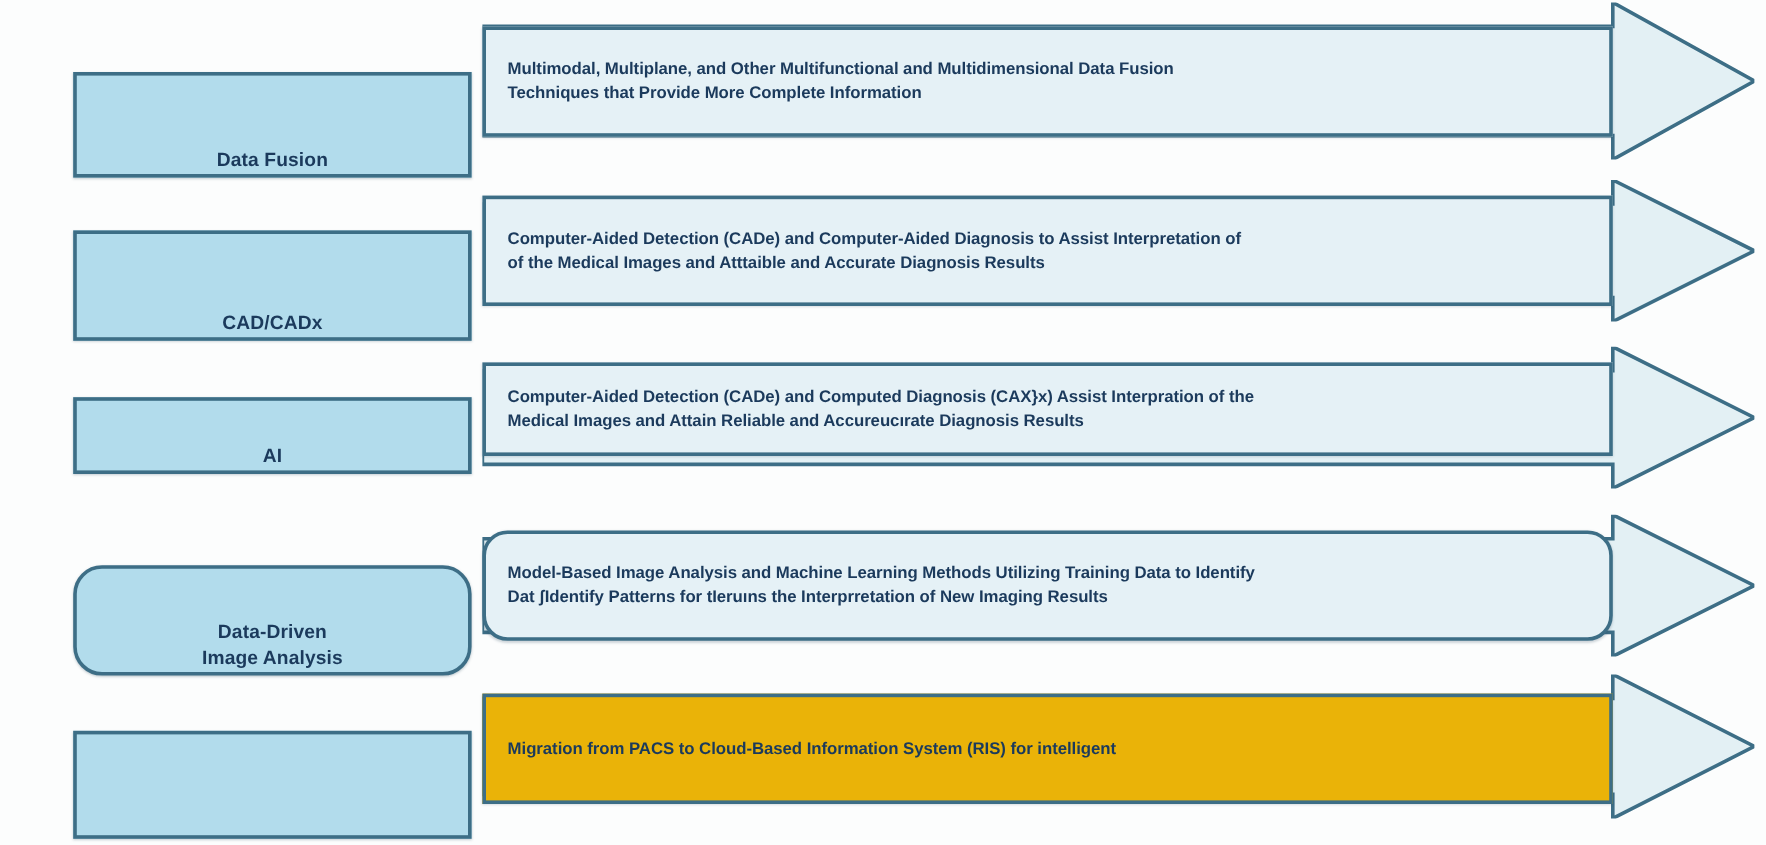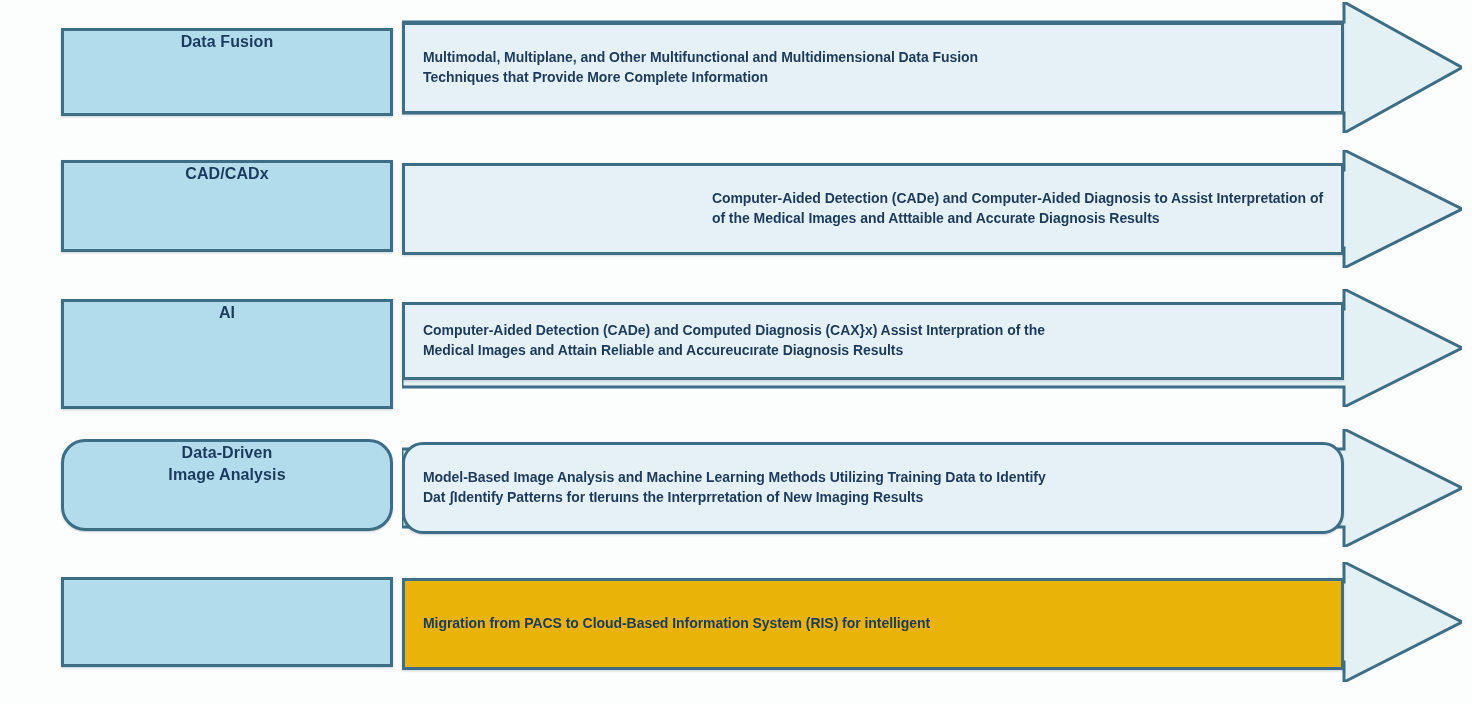--- a/index.html
+++ b/index.html
@@ -29,24 +29,25 @@
 
   
   .label-box {
     position: absolute;
     left: 61px;
     width: 332px;
     box-sizing: border-box;
     background: #b2dcec;
     border: 3px solid #3d6e86;
     display: flex;
-    align-items: flex-start;
+    align-items: flex-end;
     justify-content: center;
     text-align: center;
     box-shadow: 0 1px 2px rgba(40,70,90,0.25);
+    margin-top: 32px;
   }
   .label-text {
     color: #1b3a5c;
     font-size: 16px;
     font-weight: bold;
     line-height: 1.35;
     letter-spacing: 0.1px;
   }
 
   
@@ -102,26 +103,26 @@
     </div>
     <div class="row" style="top: 0px;">
       <div class="label-box" style="top: 160px; height: 92px; background: rgb(178, 220, 236); border-color: rgb(61, 110, 134);">
         <div class="label-text" style="color: rgb(27, 58, 92);">CAD/CADx</div>
       </div>
       <div class="arrow-wrap" style="top: 150px; height: 118px;">
         <svg class="arrow-svg" width="1060" height="118" viewBox="0 0 1060 118">
           <polygon points="0,20 942,20 942,0 1060,59 942,118 942,98 0,98" fill="#e3f0f4" stroke="#3d6e86" stroke-width="3" stroke-linejoin="miter"></polygon>
         </svg>
       </div>
-      <div class="text-box" style="top: 163px; height: 92px; left: 402px; background: rgb(229, 241, 246); border-color: rgb(61, 110, 134); position: absolute; justify-content: flex-end;">
+      <div class="text-box" style="top: 163px; height: 92px; left: 402px; background: rgb(229, 241, 246); border-color: rgb(61, 110, 134); position: absolute;">
         <div class="body-text" style="color: rgb(27, 58, 92);">Computer-Aided Detection (CADe) and Computer-Aided Diagnosis to Assist Interpretation of<br>of the Medical Images and Atttaible and Accurate Diagnosis Results</div>
       </div>
     </div>
     <div class="row" style="top: 0px;">
-      <div class="label-box" style="top: 299px; height: 110px; background: rgb(178, 220, 236); border-color: rgb(61, 110, 134);">
+      <div class="label-box" style="top: 299px; height: 64px; background: rgb(178, 220, 236); border-color: rgb(61, 110, 134);">
         <div class="label-text" style="color: rgb(27, 58, 92);">AI</div>
       </div>
       <div class="arrow-wrap" style="top: 289px; height: 118px;">
         <svg class="arrow-svg" width="1060" height="118" viewBox="0 0 1060 118">
           <polygon points="0,20 942,20 942,0 1060,59 942,118 942,98 0,98" fill="#e3f0f4" stroke="#3d6e86" stroke-width="3" stroke-linejoin="miter"></polygon>
         </svg>
       </div>
       <div class="text-box" style="top: 302px; height: 78px; left: 402px; background: rgb(229, 241, 246); border-color: rgb(61, 110, 134); position: absolute;">
         <div class="body-text" style="color: rgb(27, 58, 92);">Computer-Aided Detection (CADe) and Computed Diagnosis (CAX}x) Assist Interpration of the<br>Medical Images and Attain Reliable and Accureucırate Diagnosis Results</div>
       </div>

